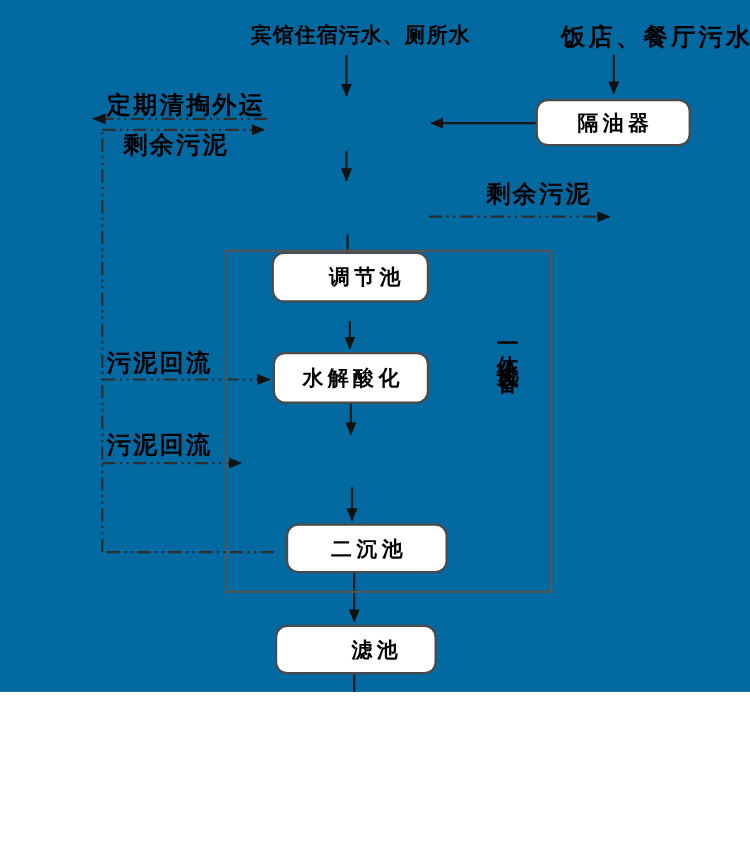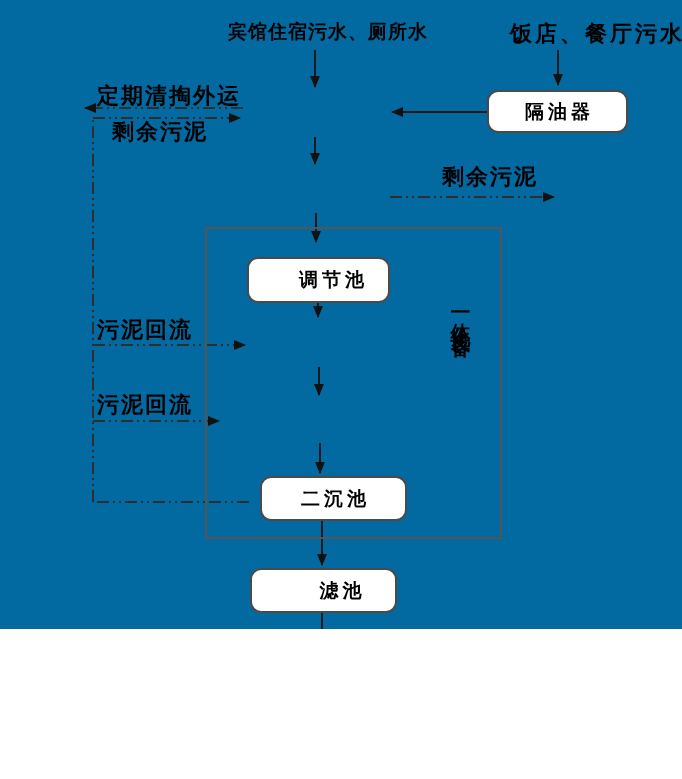--- a/index.html
+++ b/index.html
@@ -98,21 +98,22 @@
       <line x1="390" y1="197" x2="554" y2="197" marker-end="url(#ah)"></line>
     </g>
   </svg>
 
   <div class="container-box" style="left:205px; top:227px; width:293px; height:308px;"></div>
 
   <div class="flabel" style="left:228px; top:19px; font-size:19px; letter-spacing:1px;">宾馆住宿污水、厕所水</div>
   <div class="flabel" style="left:477px; top:19px; font-size:22px; letter-spacing:3px;margin-left:33px;">饭店、餐厅污水</div>
 
   <div class="node" style="left:487px; top:90px; width:141px; height:43px;">隔油器</div>
-  <div class="node" style="left:247px; top:257px; width:143px; height:46px;padding-left:26px;">调节池</div>
+  <div class="node" style="left:247px; top:229px; width:143px; height:46px;padding-left:26px;">调节池</div>
+  <div class="node" style="left:248px; top:320px; width:142px; height:47px;">水解酸化</div>
   <div class="node" style="left:260px; top:476px; width:147px; height:45px;">二沉池</div>
   <div class="node" style="left:250px; top:568px; width:147px; height:45px;padding-left:34px;">滤池</div>
   <div class="node" style="left:250px; top:648px; width:147px; height:45px;">消毒池</div>
 
   <div class="flabel" style="left:97px; top:81px;">定期清掏外运</div>
   <div class="flabel" style="left:112px; top:117px;">剩余污泥</div>
   <div class="flabel" style="left:442px; top:162px;">剩余污泥</div>
   <div class="flabel" style="left:97px; top:315px;">污泥回流</div>
   <div class="flabel" style="left:97px; top:390px;">污泥回流</div>
   <div class="vlabel" style="left:448px; top:302px;">一体化设备</div>

